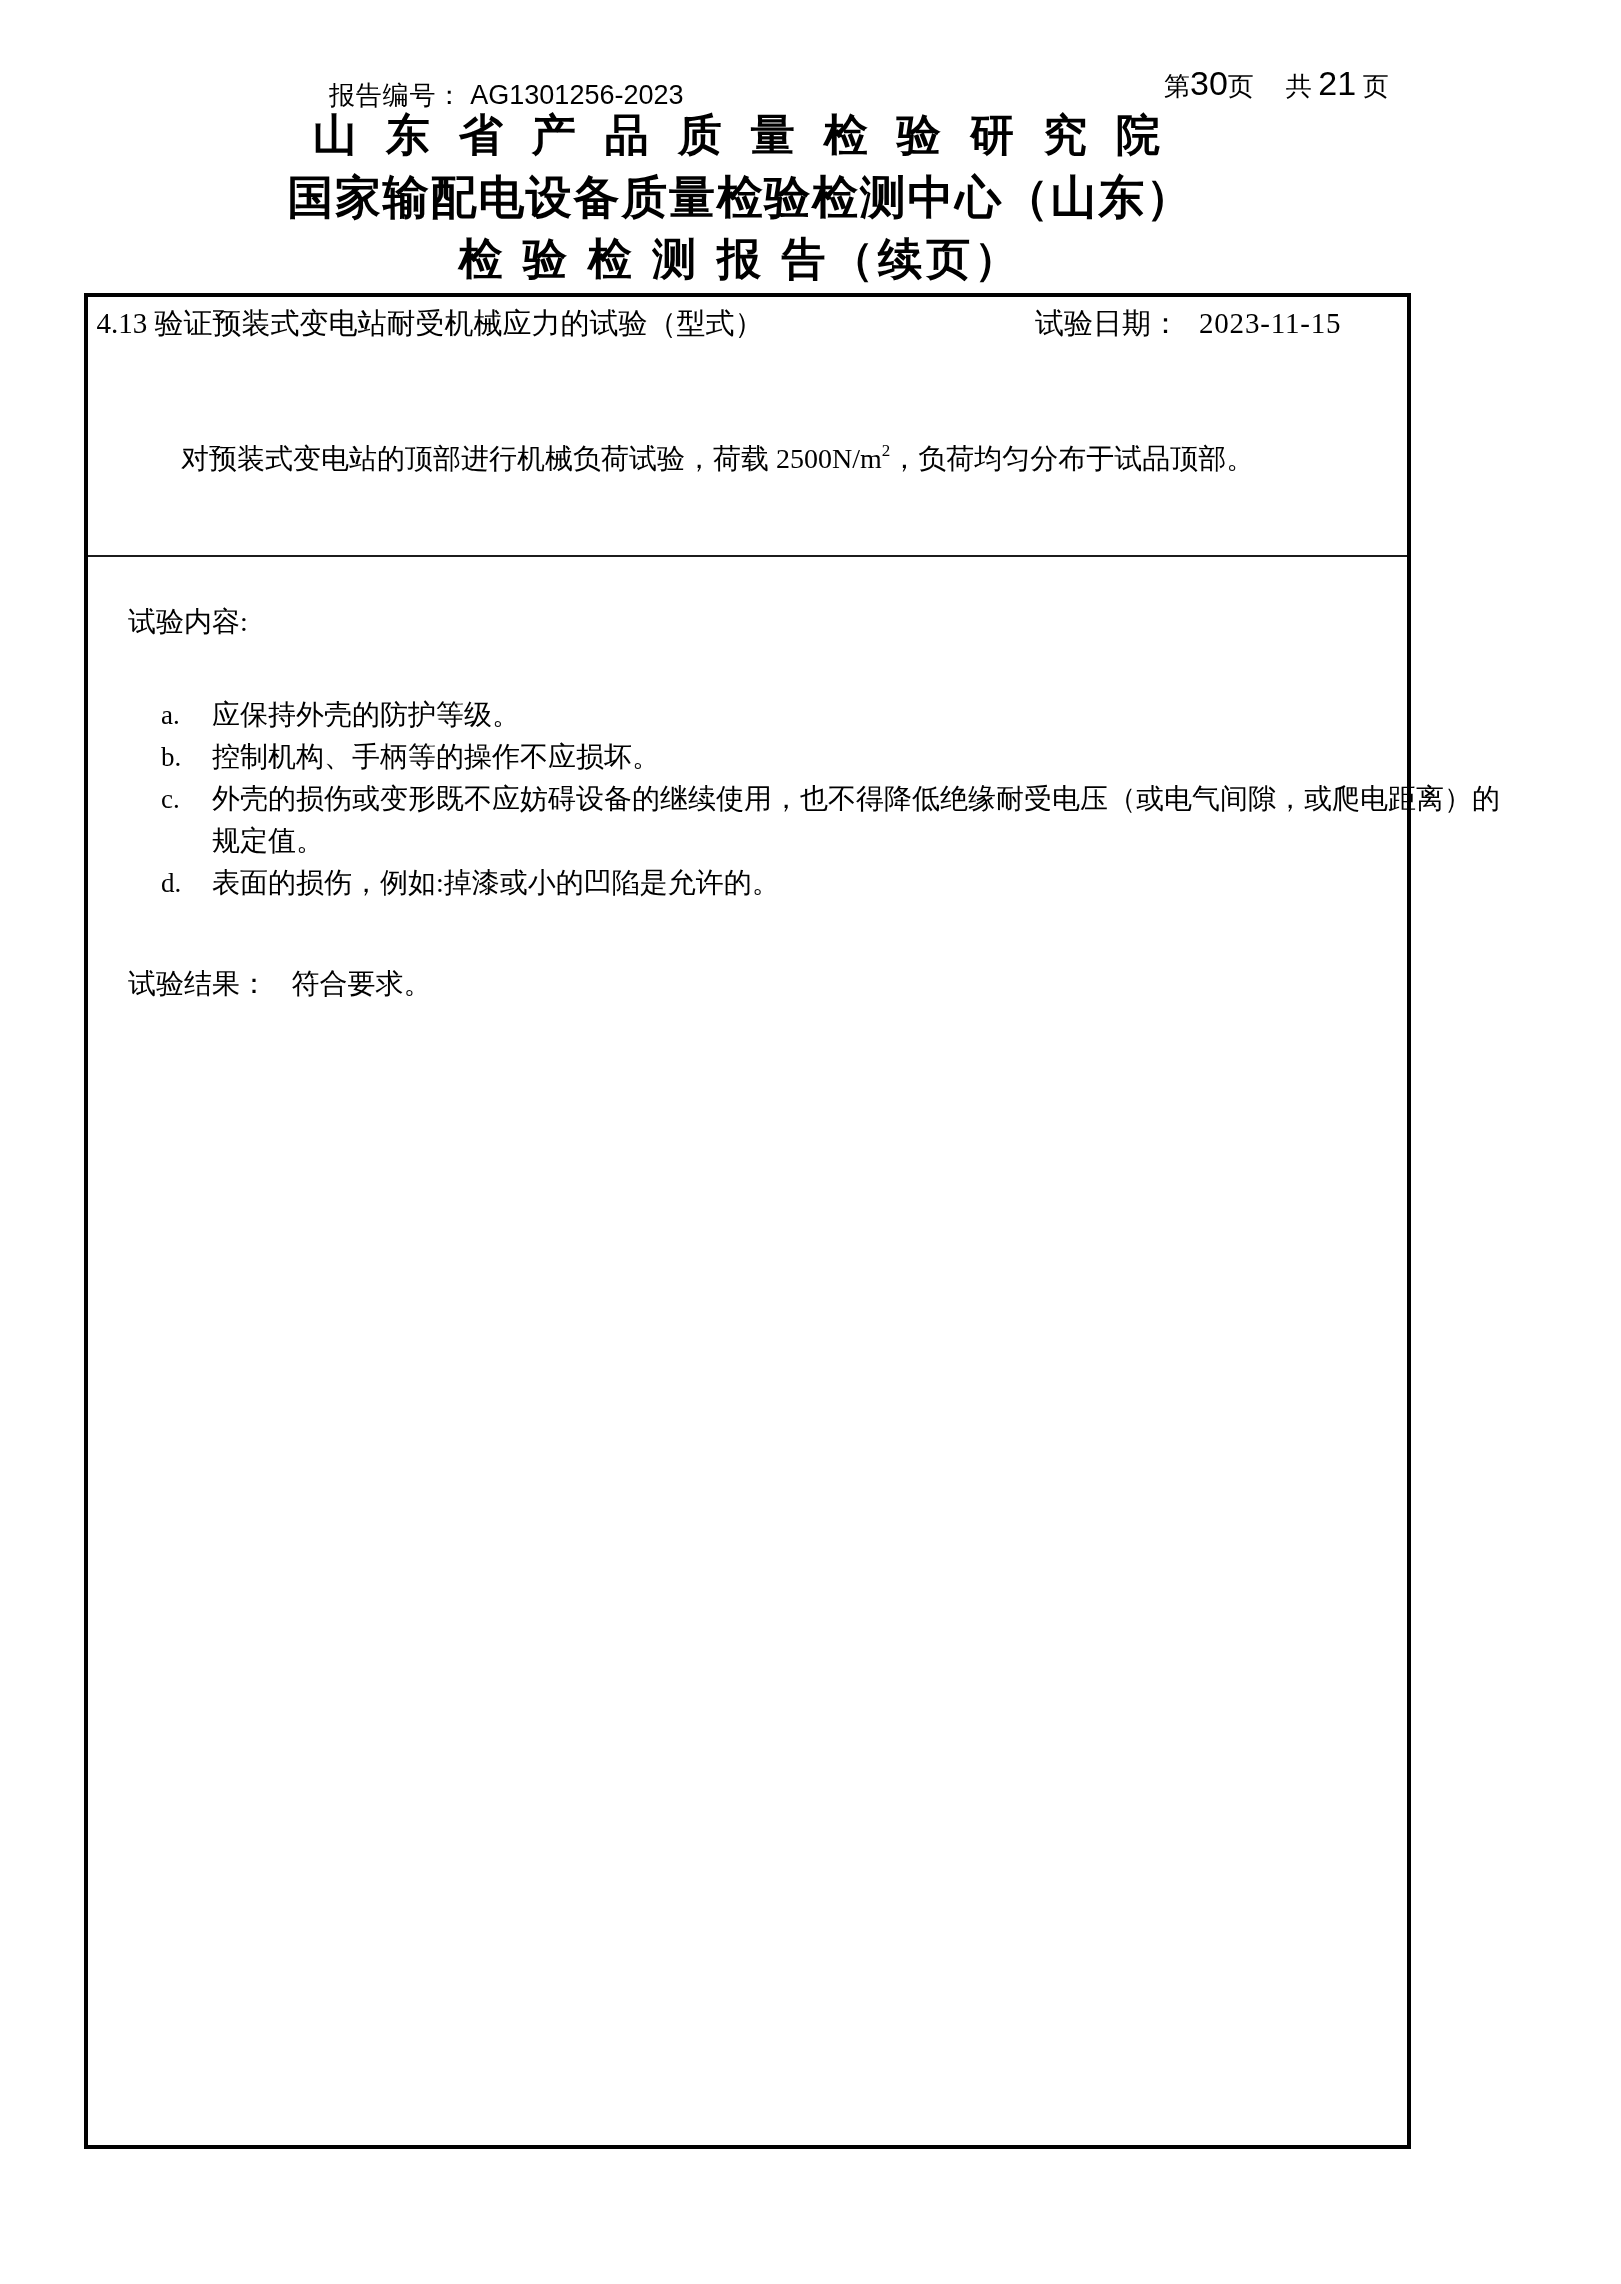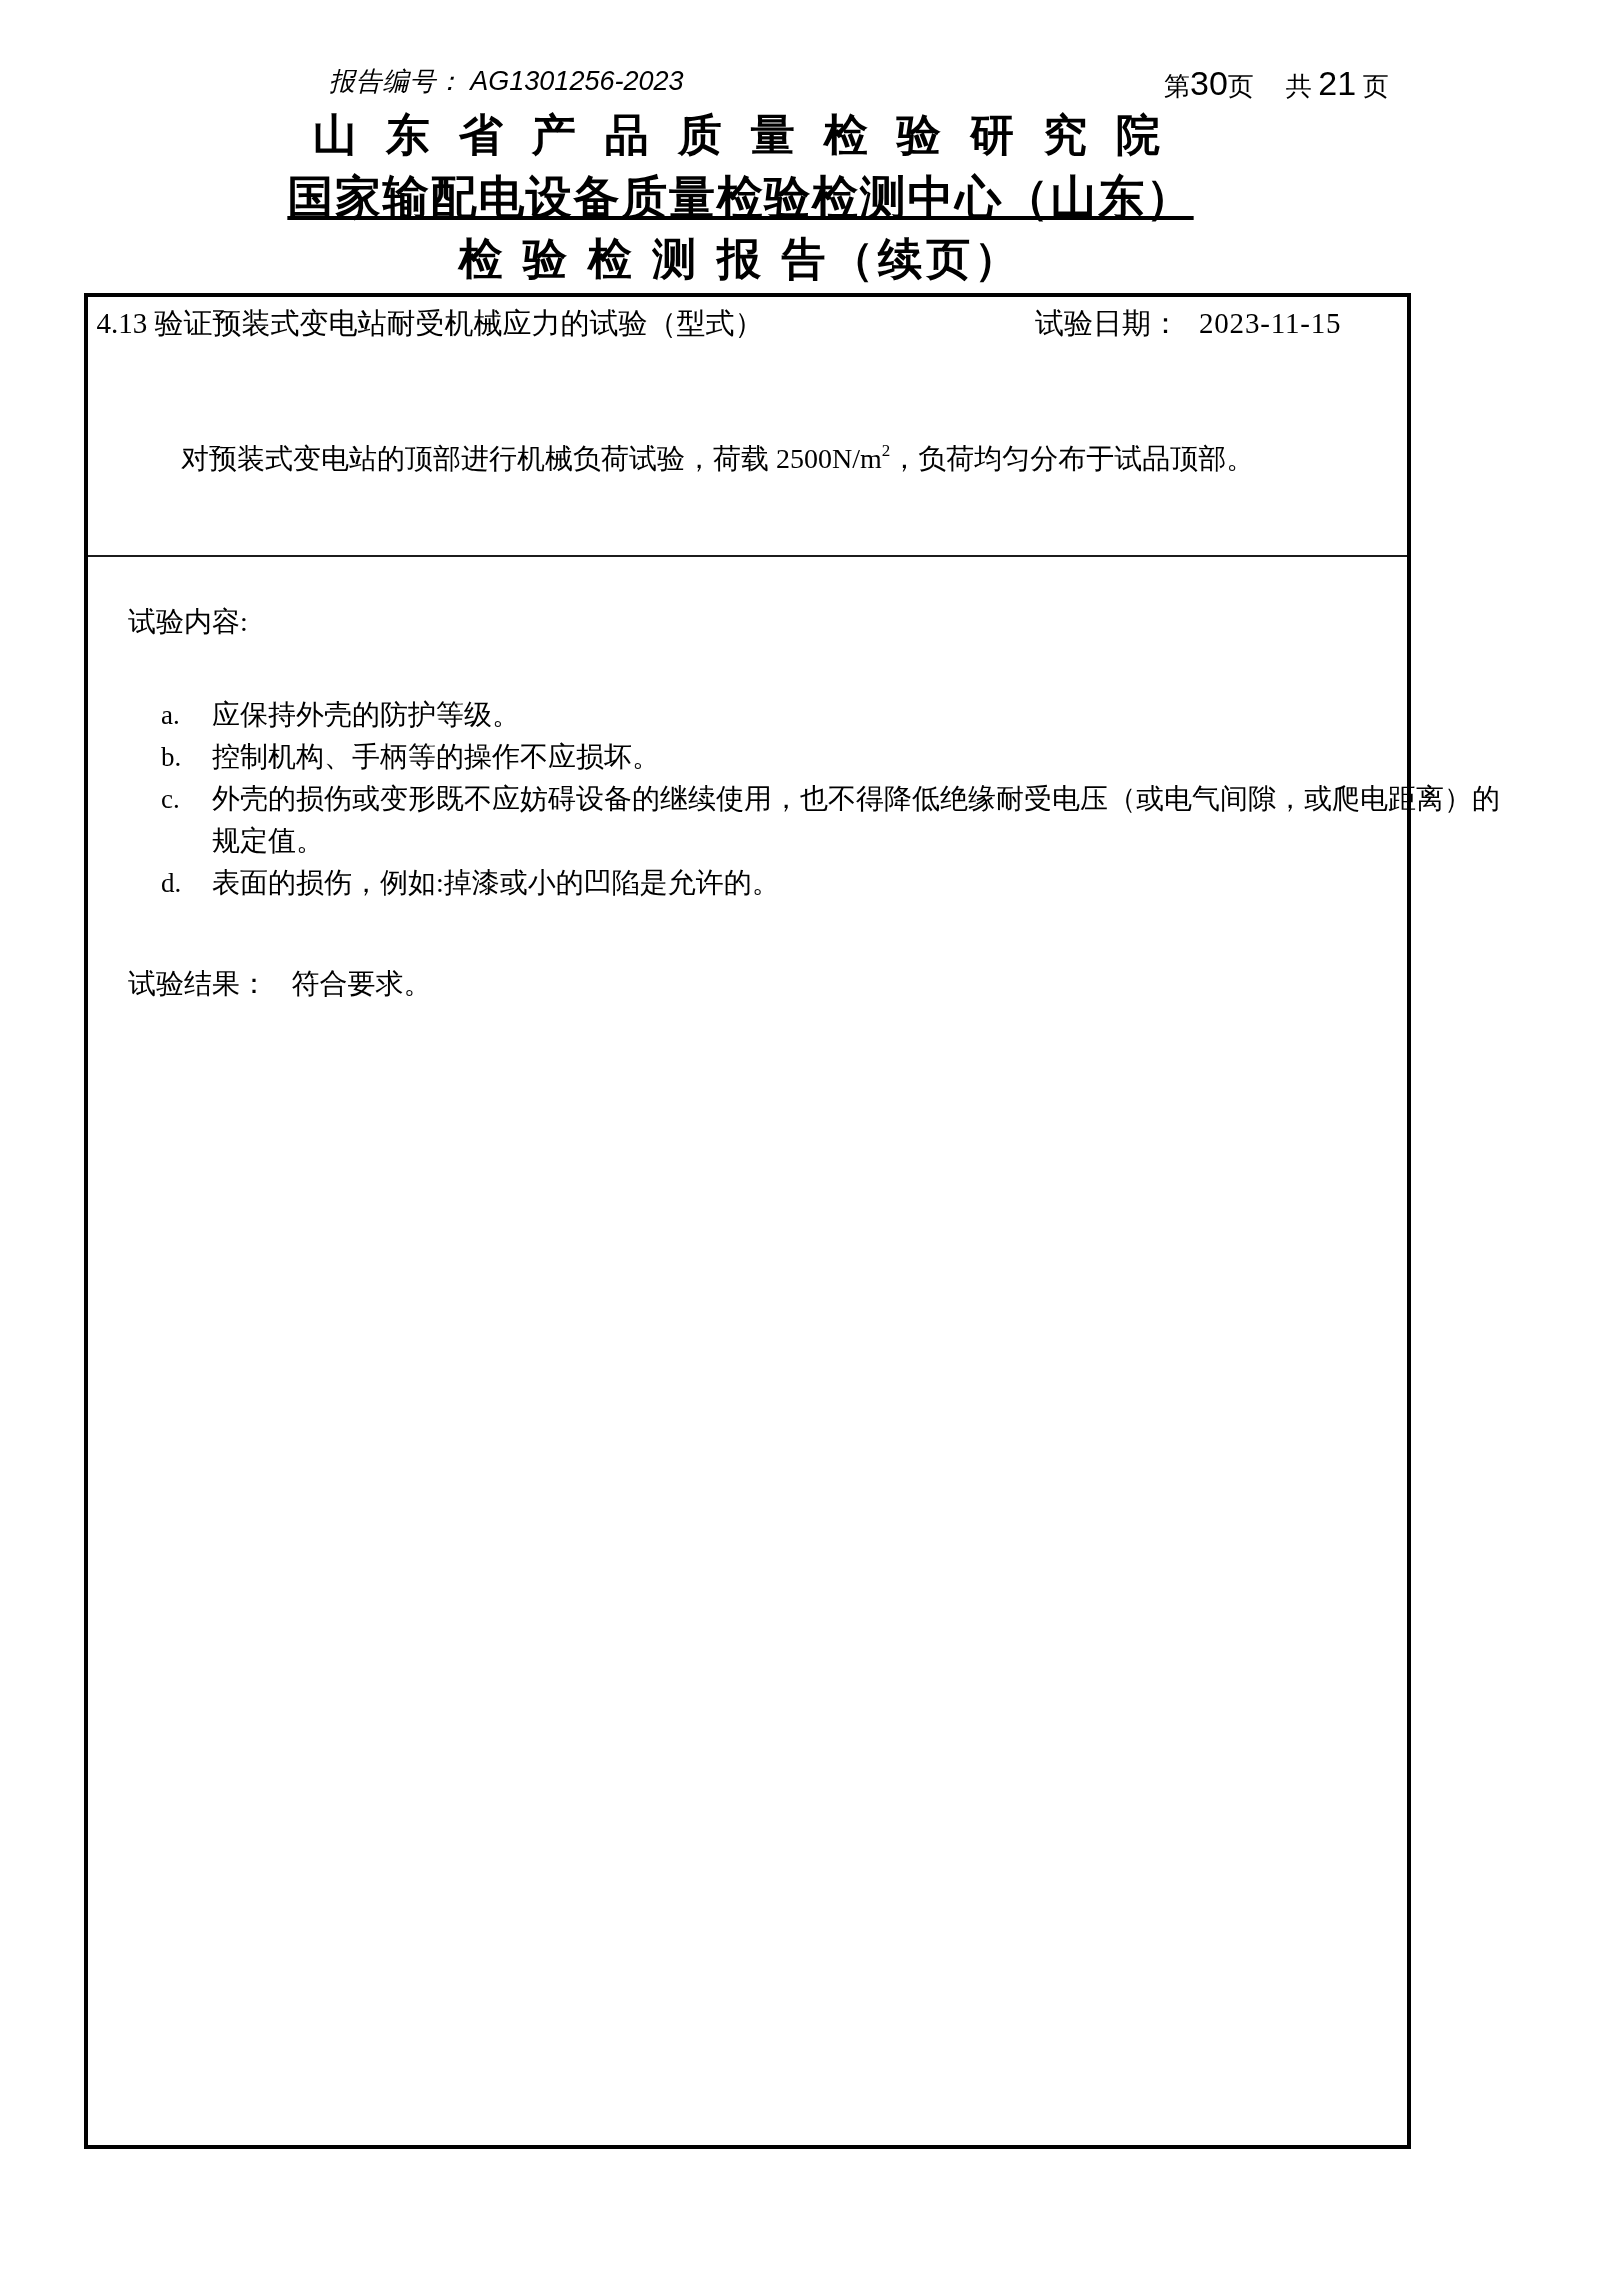--- a/index.html
+++ b/index.html
@@ -8,40 +8,40 @@
     width: 1621px; height: 2284px;
     position: relative;
     color: #000;
     font-family: "Liberation Serif", "DejaVu Serif", serif;
     overflow: hidden;
   }
   .sans { font-family: "Liberation Sans", "DejaVu Sans", sans-serif; }
 
   
   .hdr-left {
-    position: absolute; left: 329px; top: 64px;
-    font-size: 26px; letter-spacing: 0.8px; white-space: nowrap; font-style: italic;
+    position: absolute; left: 329px; top: 78px;
+    font-size: 26px; letter-spacing: 0.8px; white-space: nowrap;
   }
   .hdr-left .num { font-size: 27px; letter-spacing: 0; }
   .hdr-right {
     position: absolute; left: 1164px; top: 64px;
     font-size: 26px; white-space: nowrap;
   }
   .hdr-right .num { font-size: 34px; }
   .hdr-right .gap { display: inline-block; width: 32px; }
 
   
   .title {
     position: absolute; left: 0; width: 1481px;
     text-align: center; font-weight: bold;
     font-family: "Liberation Sans", "DejaVu Sans", sans-serif;
     white-space: nowrap;
   }
   .title-1 { top: 106px; font-size: 44px; letter-spacing: 8.4px; }
-  .title-2 { top: 167px; font-size: 46px; letter-spacing: 1.7px; text-decoration: underline; }
+  .title-2 { top: 167px; font-size: 46px; letter-spacing: 1.7px; }
   .title-3 { top: 230px; font-size: 44px; letter-spacing: 4.2px; }
 
   
   .box {
     position: absolute; left: 84px; top: 293px;
     width: 1327px; height: 1856px;
     border: 4.2px solid #000;
     background: #fff;
   }
   .section-row-title {

